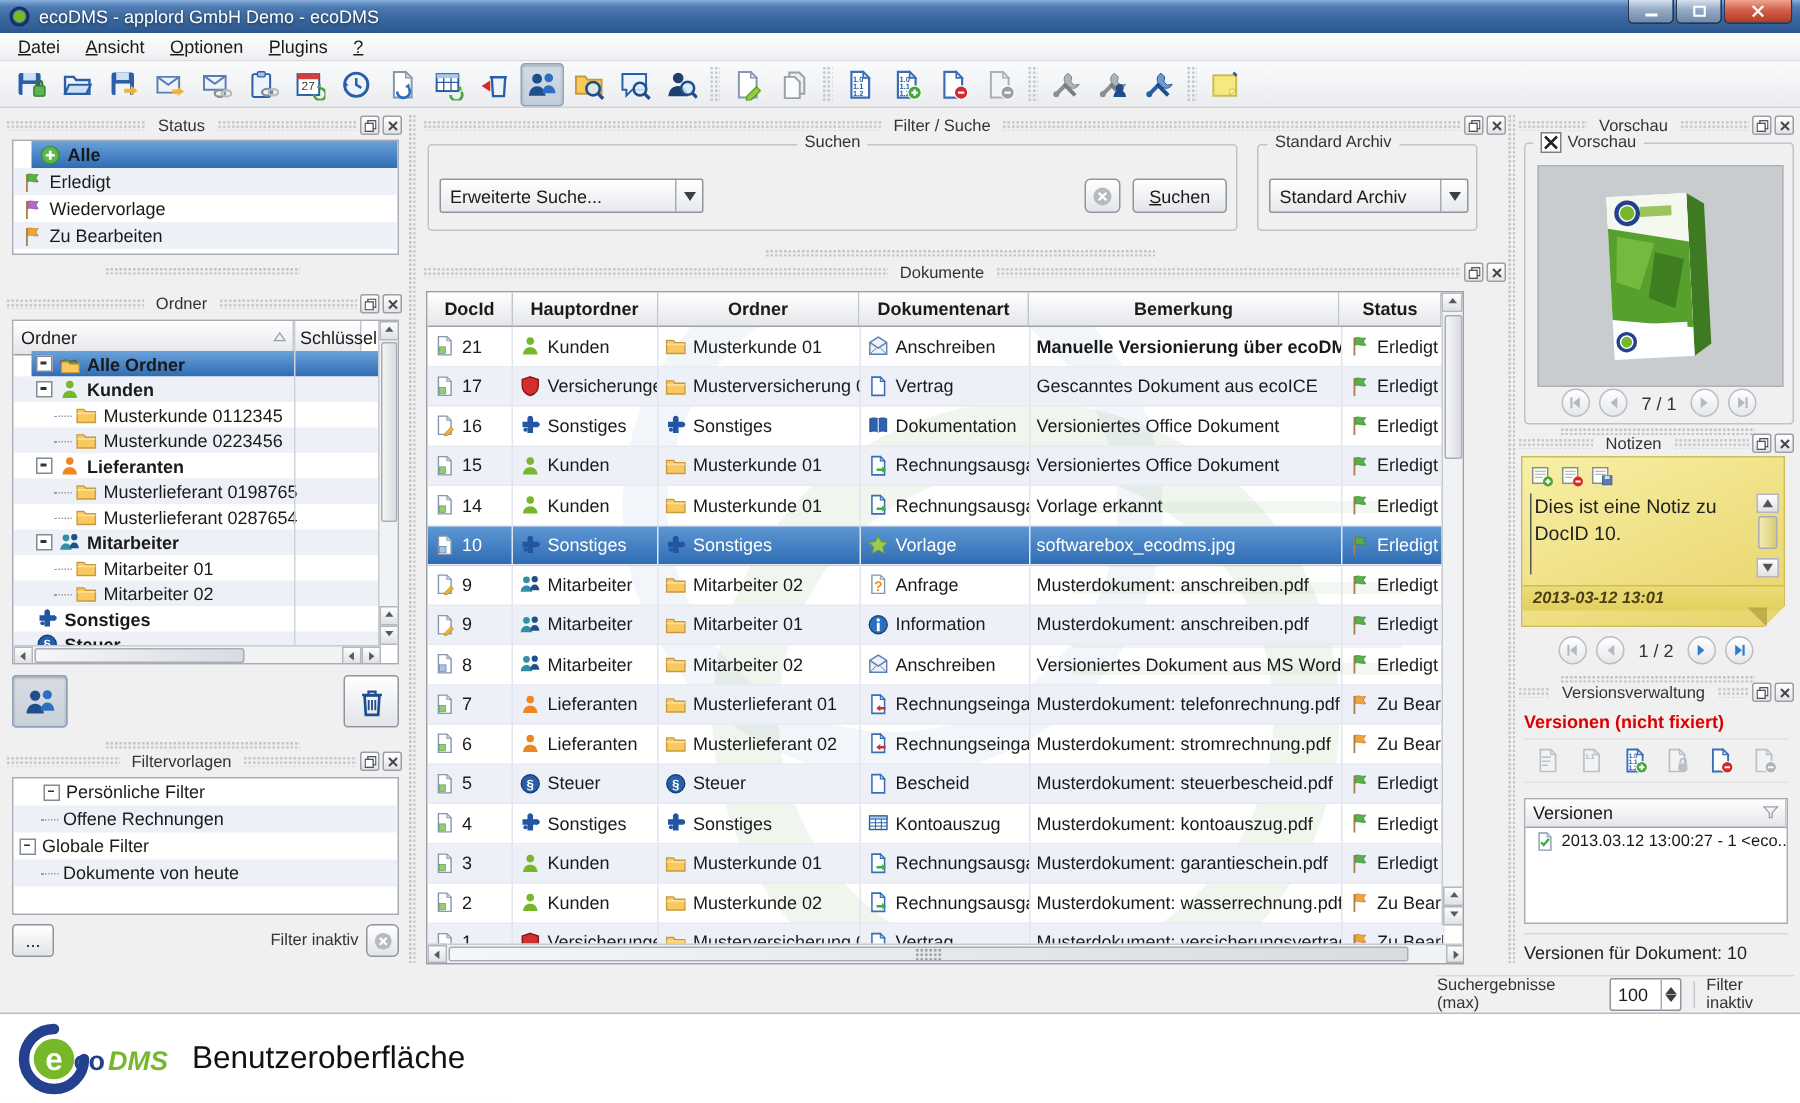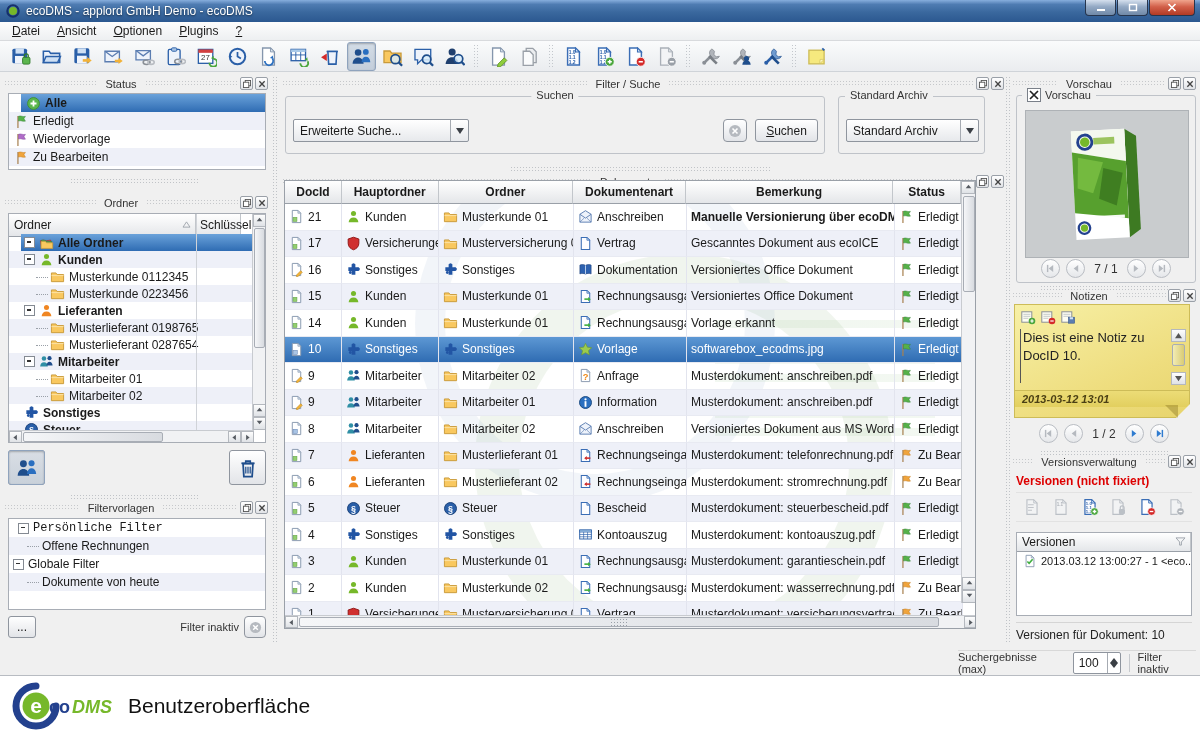--- a/index.html
+++ b/index.html
@@ -631,21 +631,21 @@
             <rect x="0.5" y="2.5" width="6" height="6" fill="#fff" stroke="#555"></rect>
           </svg>
         </span>
         <span class="ph-btn">
           <svg viewBox="0 0 9 9">
             <path d="M1.5 1.5l6 6M7.5 1.5l-6 6" stroke="#444" stroke-width="1.5"></path>
           </svg>
         </span>
       </div>
     <div class="box" id="filters-box" style="left:8px;top:446px;width:258px;height:92px;">
-        <div class="frow" style="padding-left: 9px; font-family: Liberation Mono, monospace;">
+        <div class="frow" style="padding-left: 20px;">
           <span class="texp"></span>
           <span>Persönliche Filter</span>
         </div>
         <div class="frow alt" style="padding-left: 18px;">
           <span style="width: 12px; border-bottom: 1px dotted rgb(154, 160, 168); height: 1px; margin-right: 3px;"></span>
           <span>Offene Rechnungen</span>
         </div>
         <div class="frow" style="padding-left: 4px;">
           <span class="texp"></span>
           <span>Globale Filter</span>
@@ -733,21 +733,21 @@
             <rect x="2.5" y="0.5" width="6" height="6" fill="#fff" stroke="#555"></rect>
             <rect x="0.5" y="2.5" width="6" height="6" fill="#fff" stroke="#555"></rect>
           </svg>
         </span>
         <span class="ph-btn">
           <svg viewBox="0 0 9 9">
             <path d="M1.5 1.5l6 6M7.5 1.5l-6 6" stroke="#444" stroke-width="1.5"></path>
           </svg>
         </span>
       </div>
-    <div class="box" id="doc-table" style="left:284px;top:108px;width:692px;height:449px;border-color:#9aa0a8;">
+    <div class="box" id="doc-table" style="left:284px;top:122px;width:692px;height:449px;border-color:#9aa0a8;">
         <div style="display: flex; height: 23px;">
           <div class="th" style="width: 57px;">DocId</div>
           <div class="th" style="width: 97px;">Hauptordner</div>
           <div class="th" style="width: 135px;">Ordner</div>
           <div class="th" style="width: 113px;">Dokumentenart</div>
           <div class="th" style="width: 208px;">Bemerkung</div>
           <div class="th" style="width: 68px;">Status</div>
           <div class="sbtn" style="width: 14px; height: 13px;">
             <svg viewBox="0 0 10 10">
               <path d="M1 6h8L5 1z" fill="#555a60"></path>

